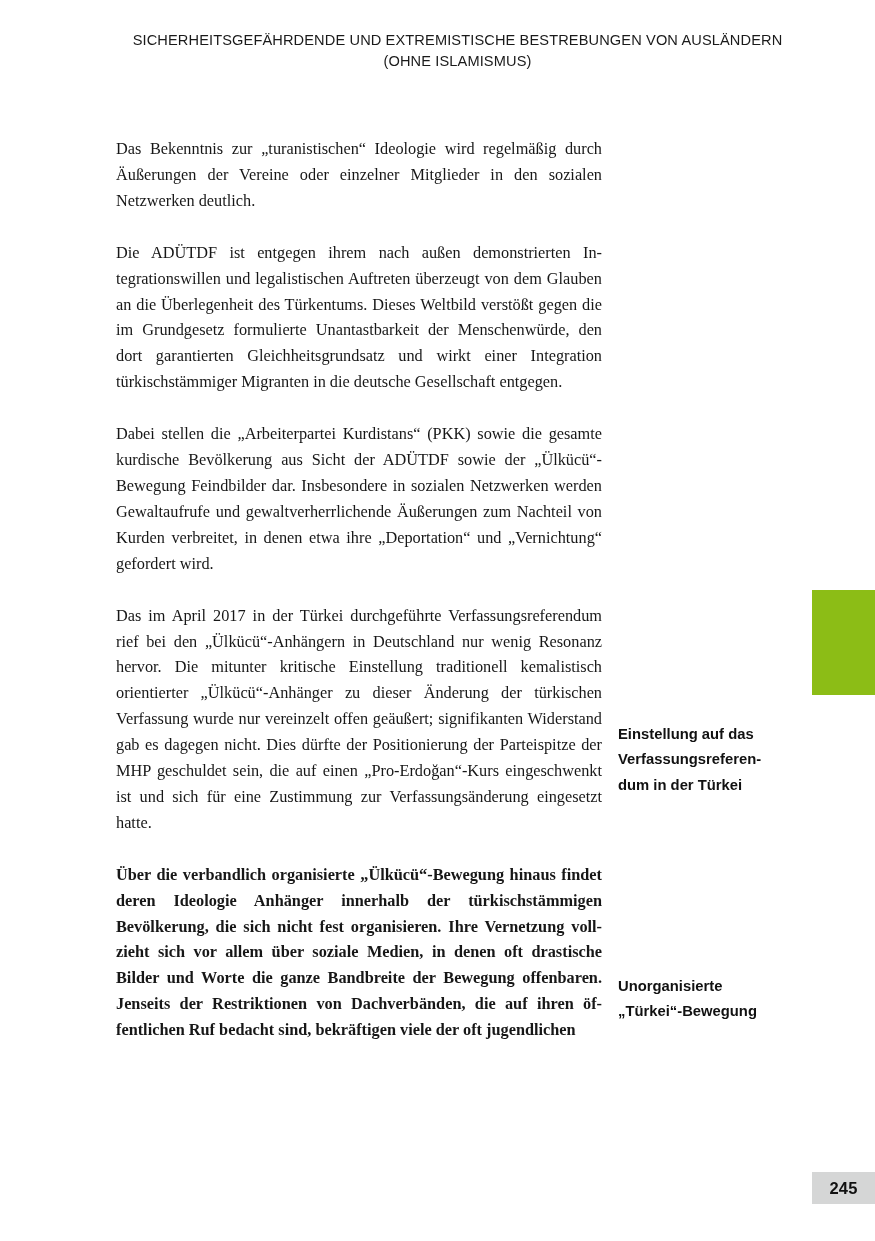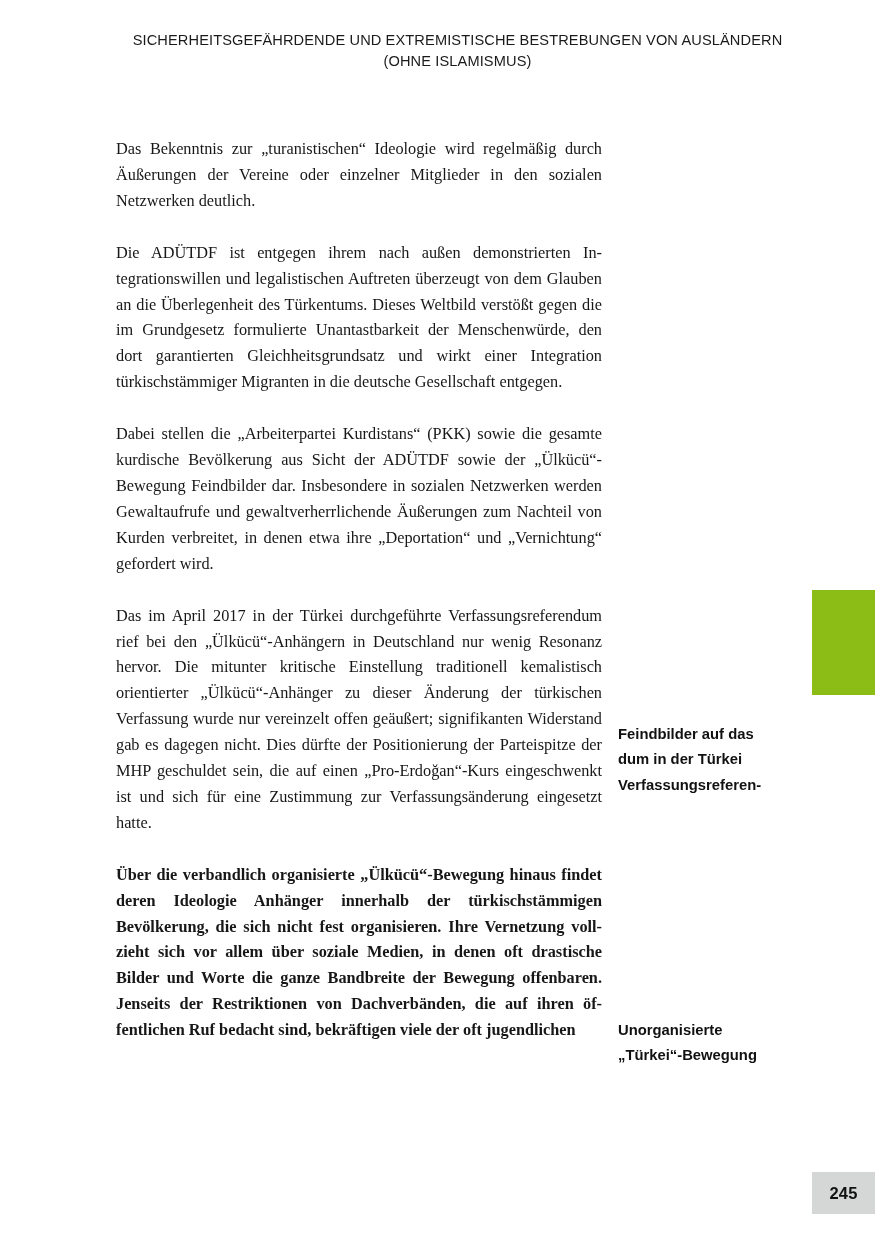--- a/index.html
+++ b/index.html
@@ -71,39 +71,39 @@
     font-weight: bold;
     font-size: 14.8px;
     line-height: 25.3px;
     color: #111111;
   }
   .margin-note .mn-line {
     display: block;
     white-space: nowrap;
   }
   .note-1 { top: 722px; }
-  .note-2 { top: 1018px; }
+  .note-2 { top: 974px; }
 
   
   .chapter-tab {
     position: absolute;
     left: 812px;
     top: 590px;
     width: 63px;
     height: 105px;
     background: #8cbd16;
   }
 
   
   .folio {
     position: absolute;
     left: 812px;
     top: 1172px;
     width: 63px;
-    height: 42px;
+    height: 32px;
     background: #d5d6d6;
     display: flex;
     align-items: center;
     justify-content: center;
     font-family: "Liberation Sans", "DejaVu Sans", sans-serif;
     font-weight: bold;
     font-size: 16.5px;
     color: #111111;
     letter-spacing: 0.2px;
   }
@@ -120,23 +120,23 @@
 
   <div class="body-column">
     <p class="para p1">Das Bekenntnis zur „turanistischen“ Ideologie wird regelmäßig durch Äußerungen der Vereine oder einzelner Mitglieder in den sozialen Netzwerken deutlich.</p>
     <p class="para p2">Die ADÜTDF ist entgegen ihrem nach außen demonstrierten In­tegrationswillen und legalistischen Auftreten überzeugt von dem Glauben an die Überlegenheit des Türkentums. Dieses Weltbild verstößt gegen die im Grundgesetz formulierte Unantastbarkeit der Menschenwürde, den dort garantierten Gleichheitsgrundsatz und wirkt einer Integration türkischstämmiger Migranten in die deutsche Gesellschaft entgegen.</p>
     <p class="para p3">Dabei stellen die „Arbeiterpartei Kurdistans“ (PKK) sowie die ge­samte kurdische Bevölkerung aus Sicht der ADÜTDF sowie der „Ülkücü“-Bewegung Feindbilder dar. Insbesondere in sozialen Netzwerken werden Gewaltaufrufe und gewaltverherrlichende Äußerungen zum Nachteil von Kurden verbreitet, in denen etwa ihre „Deportation“ und „Vernichtung“ gefordert wird.</p>
     <p class="para p5">Das im April 2017 in der Türkei durchgeführte Verfassungsreferen­dum rief bei den „Ülkücü“-Anhängern in Deutschland nur wenig Resonanz hervor. Die mitunter kritische Einstellung traditionell kemalistisch orientierter „Ülkücü“-Anhänger zu dieser Änderung der türkischen Verfassung wurde nur vereinzelt offen geäußert; signifikanten Widerstand gab es dagegen nicht. Dies dürfte der Positionierung der Parteispitze der MHP geschuldet sein, die auf einen „Pro-Erdoğan“-Kurs eingeschwenkt ist und sich für eine Zu­stimmung zur Verfassungsänderung eingesetzt hatte.</p>
     <p class="para p6">Über die verbandlich organisierte „Ülkücü“-Bewegung hinaus fin­det deren Ideologie Anhänger innerhalb der türkischstämmigen Bevölkerung, die sich nicht fest organisieren. Ihre Vernetzung voll­zieht sich vor allem über soziale Medien, in denen oft drastische Bilder und Worte die ganze Bandbreite der Bewegung offenbaren. Jenseits der Restriktionen von Dachverbänden, die auf ihren öf­fentlichen Ruf bedacht sind, bekräftigen viele der oft jugendlichen</p>
   </div>
 
   <div class="margin-note note-1">
-    <span class="mn-line">Feindbilder auf das</span>
+    <span class="mn-line">Einstellung auf das</span>
+    <span class="mn-line">Verfassungsreferen-</span>
     <span class="mn-line">dum in der Türkei</span>
-    <span class="mn-line">Verfassungsreferen-</span>
   </div>
 
   <div class="margin-note note-2">
     <span class="mn-line">Unorganisierte</span>
     <span class="mn-line">„Türkei“-Bewegung</span>
   </div>
 
   <div class="chapter-tab" style="background: rgb(140, 189, 22);"></div>
 
   <div class="folio" style="background: rgb(213, 214, 214);">245</div>

